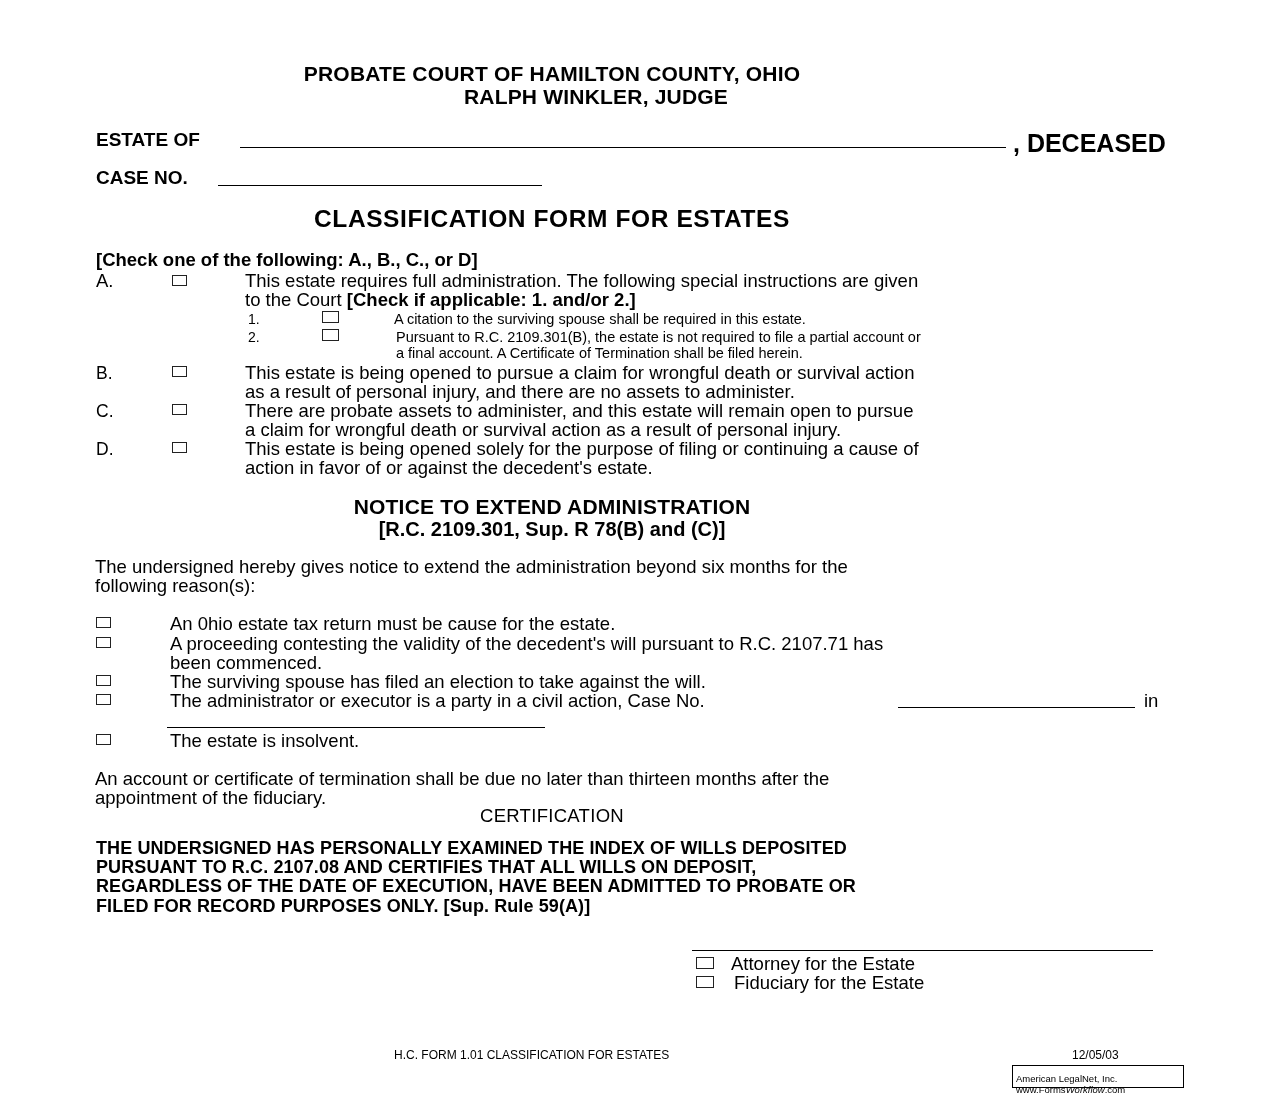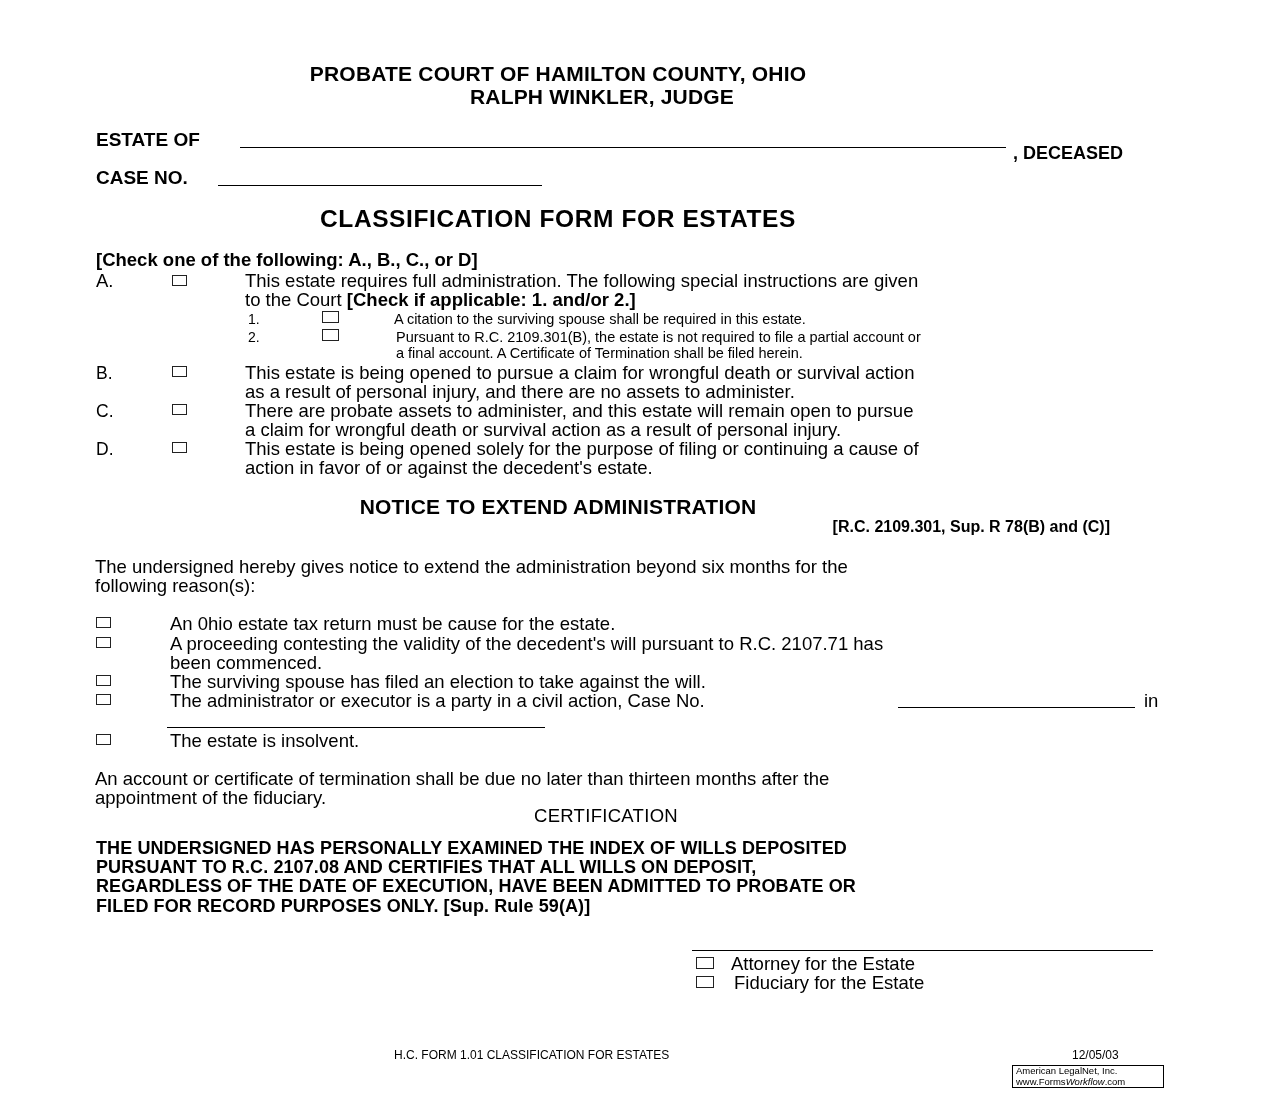--- a/index.html
+++ b/index.html
@@ -1,42 +1,42 @@
 <!DOCTYPE html>
 <html><head>
 <meta charset="utf-8">
 <style>
   html, body { margin: 0; padding: 0; background: #ffffff; }
   body { width: 1275px; height: 1100px; position: relative; overflow: hidden;
          font-family: "Liberation Sans", "DejaVu Sans", sans-serif; color: #000; }
   .abs { position: absolute; white-space: nowrap; }
   .b { font-weight: bold; }
-  .center { left: 6px; width: 1104px; text-align: center; }
+  .center { left: 0; width: 1104px; text-align: center; }
   .line { position: absolute; border-bottom: 1.5px solid #000; height: 0; }
   .cb { position: absolute; width: 15px; height: 11px; border: 1.5px solid #222; box-sizing: border-box; background: #fff; }
   .t19 { font-size: 18.5px; }
   .t17 { font-size: 17.5px; }
   .t14 { font-size: 14px; }
   .hdr { font-size: 21px; font-weight: bold; letter-spacing: 0.2px; }
   .title { font-size: 24.5px; font-weight: bold; letter-spacing: 0.6px; }
   .cert { font-size: 18px; font-weight: bold; letter-spacing: 0.1px; }
   .foot { font-size: 12px; }
-  .stamp { position: absolute; left: 1012px; top: 1065px; width: 152px; height: 23px;
+  .stamp { position: absolute; left: 1012px; top: 1065px; width: 172px; height: 23px;
            border: 1px solid #000; box-sizing: border-box; font-size: 9.5px; line-height: 10.5px;
-           padding: 0 0 0 3px; }
+           padding: 8px 0 0 3px; }
 </style>
 </head>
 <body>
 
 <div class="abs center hdr" style="top:62px;">PROBATE COURT OF HAMILTON COUNTY, OHIO</div>
 <div class="abs center hdr" style="top:85px;padding-left:44px;">RALPH WINKLER, JUDGE</div>
 
 <div class="abs b" style="left:96px; top:129px; font-size:19px;">ESTATE OF</div>
 <div class="line" style="left:240px; top:147px; width:766px;"><span></span></div>
-<div class="abs b" style="left:1013px; top:143px; font-size:18px;">, DECEASED</div>
+<div class="abs b" style="left:1013px; top:129px; font-size:25px;">, DECEASED</div>
 
 <div class="abs b" style="left:96px; top:167px; font-size:19px;">CASE NO.</div>
 <div class="line" style="left:218px; top:185px; width:324px;"><span></span></div>
 
 <div class="abs center title" style="top:205px;">CLASSIFICATION FORM FOR ESTATES</div>
 
 <div class="abs b t19" style="left:96px; top:249px;">[Check one of the following: A., B., C., or D]</div>
 
 <div>
   <div class="abs t19" style="left:96px; top:270px;">A.</div>
@@ -71,21 +71,21 @@
 </div>
 
 <div>
   <div class="abs t17" style="left:96px; top:439px;">D.</div>
   <div class="cb" style="left:172px; top:442px;"></div>
   <div class="abs t19" style="left:245px; top:438px;">This estate is being opened solely for the purpose of filing or continuing a cause of</div>
   <div class="abs t19" style="left:245px; top:457px;">action in favor of or against the decedent's estate.</div>
 </div>
 
 <div class="abs center b" style="top:495px; font-size:21px; letter-spacing:0.2px;">NOTICE TO EXTEND ADMINISTRATION</div>
-<div class="abs center b" style="top:518px; font-size:16px;text-align:right;">[R.C. 2109.301, Sup. R 78(B) and (C)]</div>
+<div class="abs center b" style="top:518px; font-size:20px;">[R.C. 2109.301, Sup. R 78(B) and (C)]</div>
 
 <div class="abs t19" style="left:95px; top:556px;">The undersigned hereby gives notice to extend the administration beyond six months for the</div>
 <div class="abs t19" style="left:95px; top:575px;">following reason(s):</div>
 
 <div>
   <div class="cb" style="left:96px; top:617px;"></div>
   <div class="abs t19" style="left:170px; top:613px;">An 0hio estate tax return must be cause for the estate.</div>
 </div>
 <div>
   <div class="cb" style="left:96px; top:637px;"></div>
@@ -104,21 +104,21 @@
   <div class="line" style="left:167px; top:727px; width:378px;"><span></span></div>
 </div>
 <div>
   <div class="cb" style="left:96px; top:734px;"></div>
   <div class="abs t19" style="left:170px; top:730px;">The estate is insolvent.</div>
 </div>
 
 <div class="abs t19" style="left:95px; top:768px;">An account or certificate of termination shall be due no later than thirteen months after the</div>
 <div class="abs t19" style="left:95px; top:787px;">appointment of the fiduciary.</div>
 
-<div class="abs center" style="top:805px; font-size:18.5px; letter-spacing:0.3px;padding-left:48px;">CERTIFICATION</div>
+<div class="abs center" style="top:805px; font-size:18.5px; letter-spacing:0.3px;">CERTIFICATION</div>
 <div class="abs cert" style="left:96px; top:838px;">THE UNDERSIGNED HAS PERSONALLY EXAMINED THE INDEX OF WILLS DEPOSITED</div>
 <div class="abs cert" style="left:96px; top:857px;">PURSUANT TO R.C. 2107.08 AND CERTIFIES THAT ALL WILLS ON DEPOSIT,</div>
 <div class="abs cert" style="left:96px; top:876px;">REGARDLESS OF THE DATE OF EXECUTION, HAVE BEEN ADMITTED TO PROBATE OR</div>
 <div class="abs cert" style="left:96px; top:896px;">FILED FOR RECORD PURPOSES ONLY. [Sup. Rule 59(A)]</div>
 
 <div class="line" style="left:692px; top:950px; width:461px;"><span></span></div>
 <div class="cb" style="left:696px; top:957px; width:18px; height:12px;"></div>
 <div class="abs t19" style="left:731px; top:953px;">Attorney for the Estate</div>
 <div class="cb" style="left:696px; top:976px; width:18px; height:12px;"></div>
 <div class="abs t19" style="left:734px; top:972px;">Fiduciary for the Estate</div>

